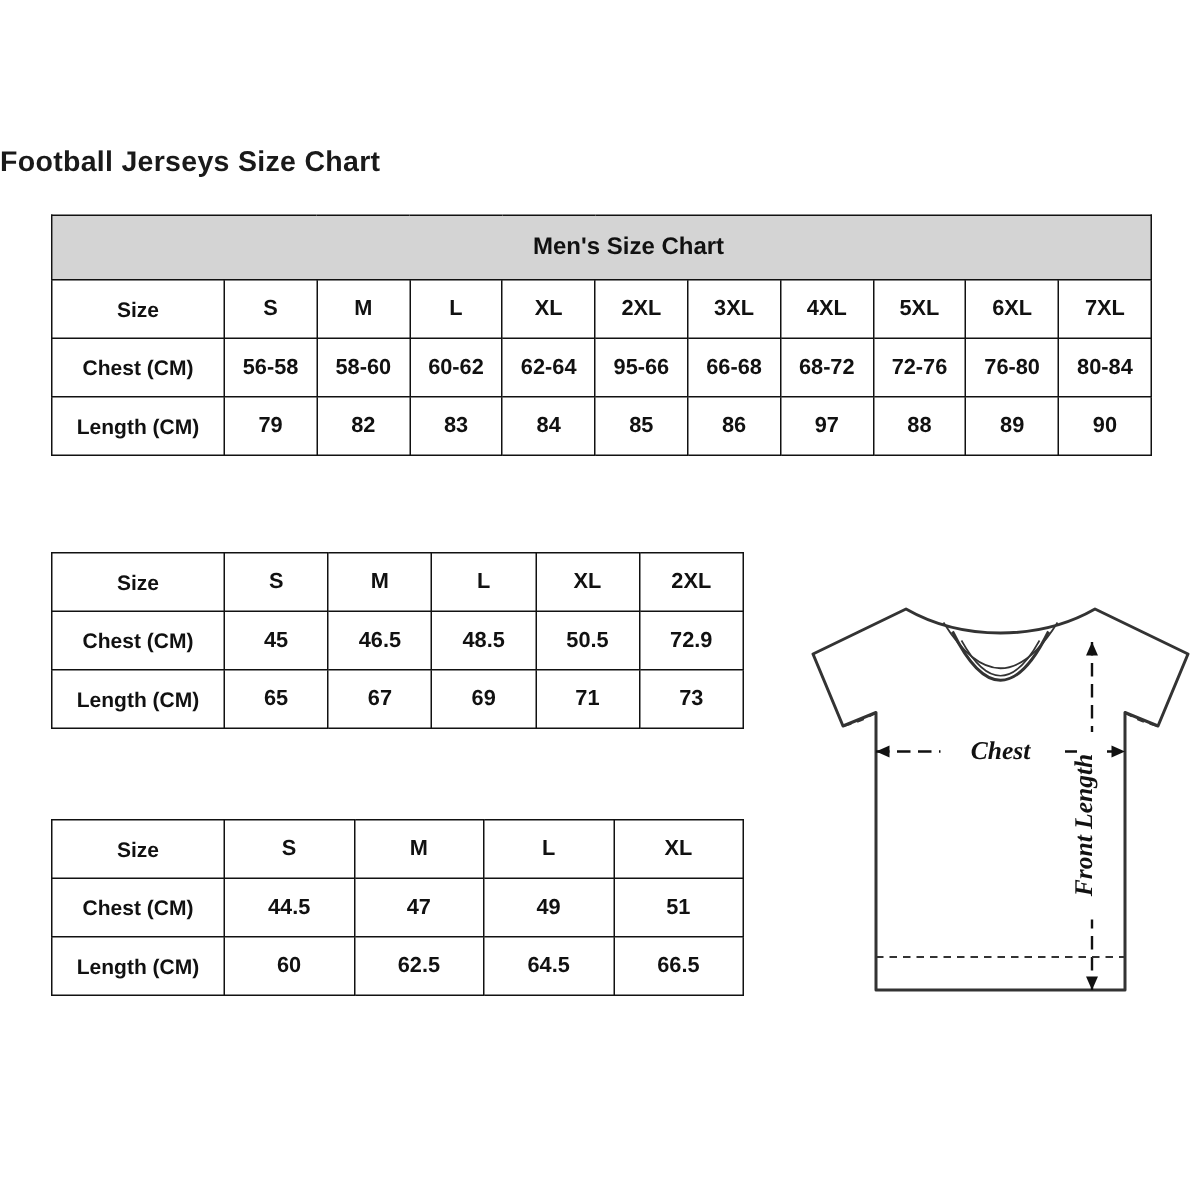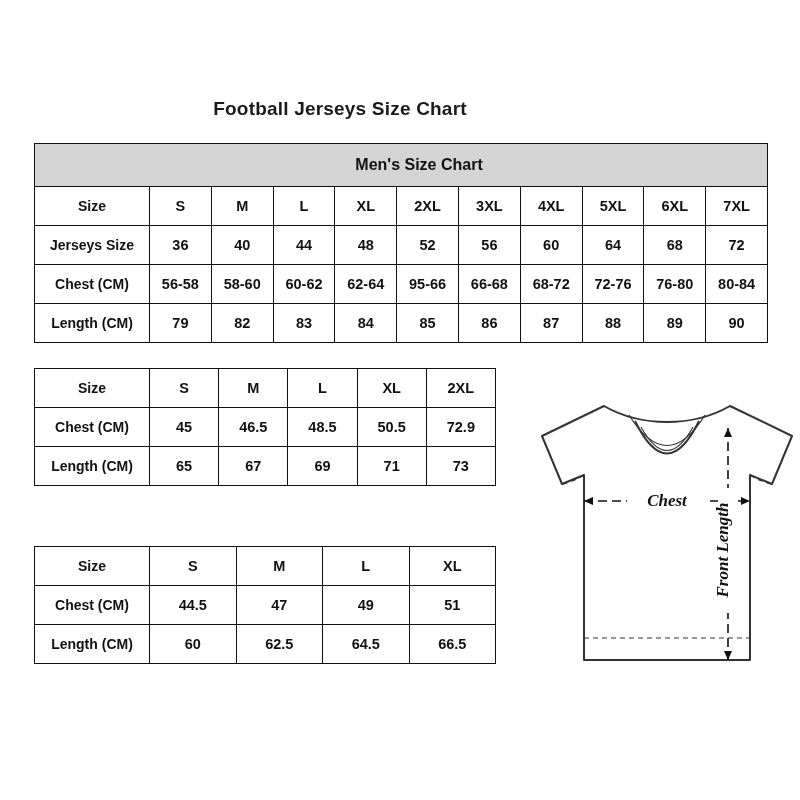--- a/index.html
+++ b/index.html
@@ -13,21 +13,20 @@
     font-family: "Liberation Sans", sans-serif;
     color: #1a1a1a;
     position: relative;
     overflow: hidden;
   }
   #page-title {
     position: absolute;
     top: 98px;
     left: 0;
     width: 680px;
-    text-align: center;
     font-size: 19px;
     font-weight: bold;
     letter-spacing: 0.2px;
   }
   table.size-table {
     border-collapse: collapse;
     table-layout: fixed;
     position: absolute;
     background: #ffffff;
   }
@@ -129,54 +128,41 @@
       <td>L</td>
       <td>XL</td>
       <td>2XL</td>
       <td>3XL</td>
       <td>4XL</td>
       <td>5XL</td>
       <td>6XL</td>
       <td>7XL</td>
     </tr>
     <tr>
-      <td class="label-cell">Jerseys Size</td>
-      <td>36</td>
-      <td>40</td>
-      <td>44</td>
-      <td>48</td>
-      <td>52</td>
-      <td>56</td>
-      <td>60</td>
-      <td>64</td>
-      <td>68</td>
-      <td>72</td>
-    </tr>
-    <tr>
       <td class="label-cell">Chest (CM)</td>
       <td>56-58</td>
       <td>58-60</td>
       <td>60-62</td>
       <td>62-64</td>
       <td>95-66</td>
       <td>66-68</td>
       <td>68-72</td>
       <td>72-76</td>
       <td>76-80</td>
       <td>80-84</td>
     </tr>
     <tr>
       <td class="label-cell">Length (CM)</td>
       <td>79</td>
       <td>82</td>
       <td>83</td>
       <td>84</td>
       <td>85</td>
       <td>86</td>
-      <td>87</td>
+      <td>97</td>
       <td>88</td>
       <td>89</td>
       <td>90</td>
     </tr>
   </tbody>
 </table>
 
 <table class="size-table" id="womens-table">
   <colgroup>
     <col class="c0">

